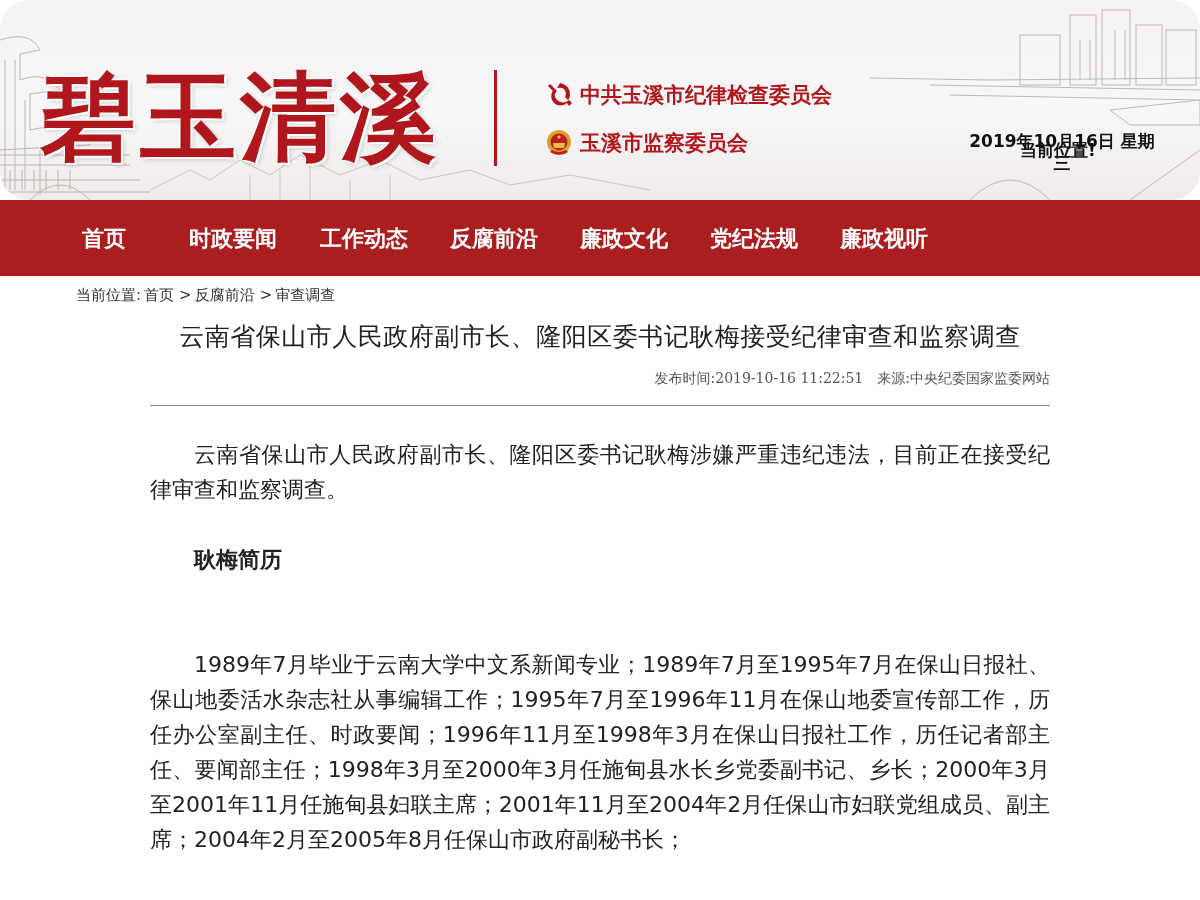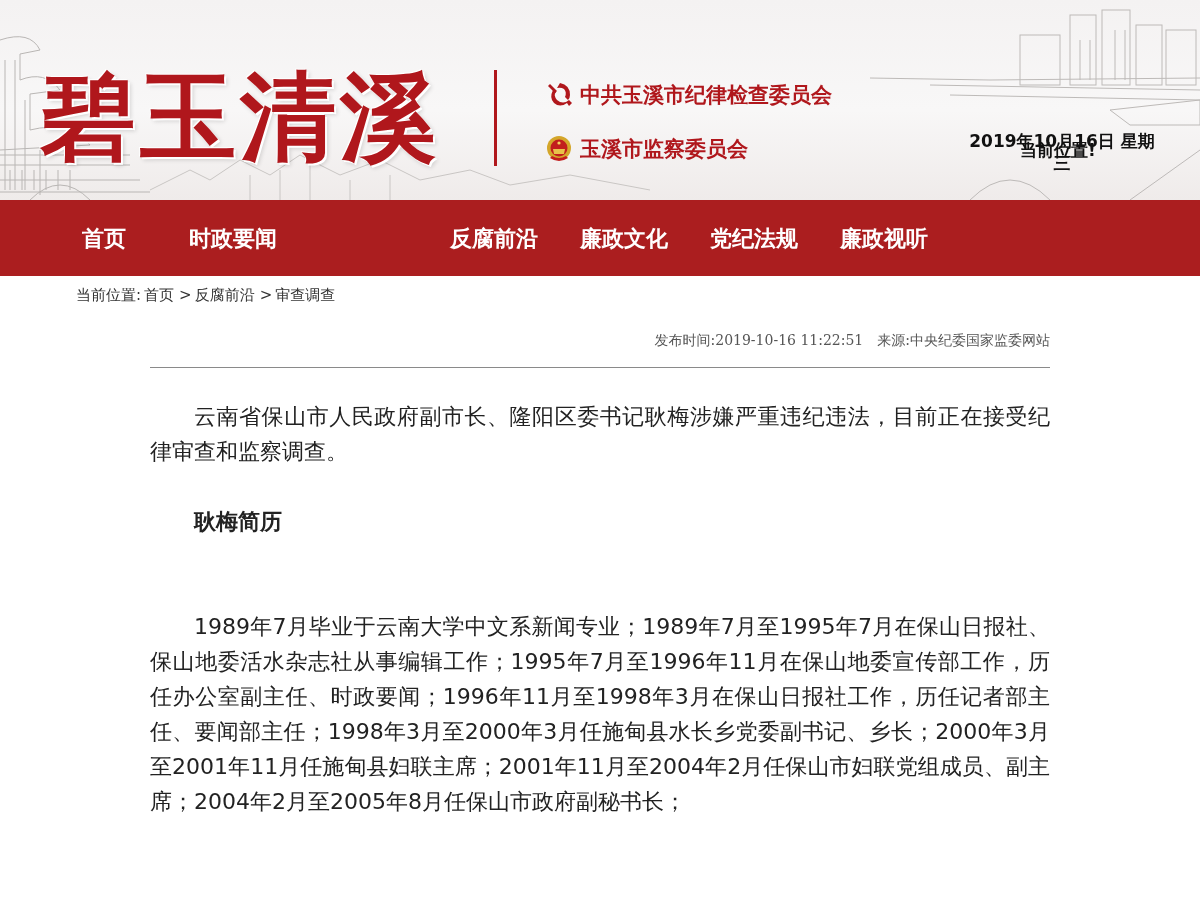--- a/index.html
+++ b/index.html
@@ -3,41 +3,42 @@
 <meta charset="utf-8">
 <style>
   * { margin: 0; padding: 0; box-sizing: border-box; }
   html, body { width: 1200px; height: 900px; overflow: hidden; background: #ffffff; }
   body { font-family: "DejaVu Sans", "Liberation Sans", sans-serif; color: #222; position: relative; }
 
   .header {
     position: absolute; left: 0; top: 0; width: 1200px; height: 200px;
     background: linear-gradient(180deg, #f4f2f2 0%, #f8f7f7 55%, #efebea 100%);
     overflow: hidden;
+    border-radius: 29px;
   }
   .sketch { position: absolute; pointer-events: none; }
   .sketch-left { left: 0; top: 20px; width: 150px; height: 180px; }
   .sketch-right { right: 0; top: 0; width: 330px; height: 200px; }
   .sketch-bottom { left: 150px; top: 130px; width: 500px; height: 70px; }
 
   .logo-title {
     position: absolute; left: 40px; top: 62px;
     font-family: "DejaVu Sans", sans-serif; font-weight: bold;
     font-size: 96px; line-height: 110px; letter-spacing: 4px;
     color: #b0171c;
     text-shadow: 2px 2px 0 #ffffff, -1px -1px 0 #ffffff, 3px 3px 4px rgba(0,0,0,0.15);
   }
   .logo-divider {
     position: absolute; left: 494px; top: 70px; width: 3px; height: 96px; background: #b0171c;
   }
   .org-line {
     position: absolute; left: 544px; display: flex; align-items: center; gap: 6px;
   }
   .org-line.l1 { top: 80px; }
-  .org-line.l2 { top: 134px; }
+  .org-line.l2 { top: 128px; }
   .org-icon { width: 30px; height: 30px; display: inline-block; }
   .org-text {
     font-weight: bold; font-size: 21px; color: #b0171c; letter-spacing: 0px; white-space: nowrap;
   }
 
   .date-box {
     position: absolute; left: 962px; top: 102px; width: 200px;
     text-align: center; font-weight: bold; font-size: 17px; color: #111; line-height: 22px; margin-top: 28px;
   }
   .welcome {
@@ -142,32 +143,34 @@
   </div>
 
   <div class="date-box">2019年10月16日 星期三</div>
   <div class="welcome">当前位置!</div>
 </div>
 
 <div class="navbar">
   <div class="nav-list">
     <a class="nav-item" style="left:82px">首页</a>
     <a class="nav-item" style="left:189px">时政要闻</a>
+    <a class="nav-item" style="left:320px">工作动态</a>
     <a class="nav-item" style="left:450px">反腐前沿</a>
     <a class="nav-item" style="left:580px">廉政文化</a>
     <a class="nav-item" style="left:710px">党纪法规</a>
     <a class="nav-item" style="left:840px">廉政视听</a>
   </div>
 </div>
 
 <div class="breadcrumb">
   <span>当前位置:</span><a>首页</a><span class="crumb-sep">&gt;</span><a>反腐前沿</a><span class="crumb-sep">&gt;</span><a>审查调查</a>
 </div>
 
 <div class="article">
+  <h1 class="article-title">云南省保山市人民政府副市长、隆阳区委书记耿梅接受纪律审查和监察调查</h1>
   <div class="article-meta">
     <span>发布时间:</span><span>2019-10-16 11:22:51</span><span class="gap"></span><span>来源:</span><span>中央纪委国家监委网站</span>
   </div>
   <div class="article-rule"></div>
 
   <div class="article-body">
     <p>云南省保山市人民政府副市长、隆阳区委书记耿梅涉嫌严重违纪违法，目前正在接受纪律审查和监察调查。</p>
     <p class="spacer"></p>
     <p class="heading">耿梅简历</p>
     <p class="spacer"></p>

